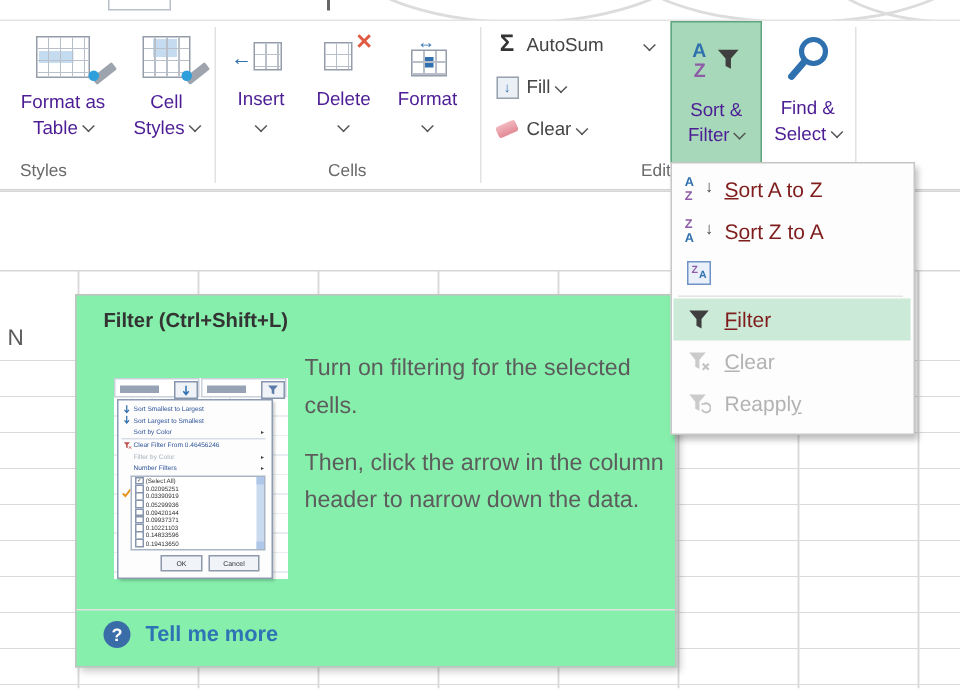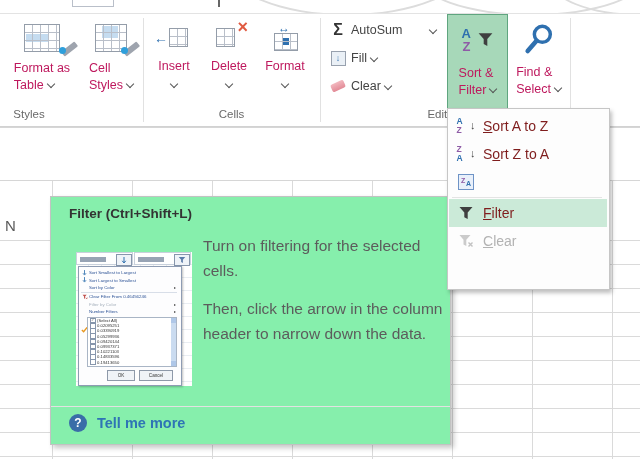--- a/index.html
+++ b/index.html
@@ -18,21 +18,21 @@
   .hline{position:absolute;left:0;width:640px;height:1px;background:#D6D6D6;z-index:0}
   .nhead{position:absolute;left:5px;top:217px;font-size:15px;color:#5A5A5A;z-index:0}
   
   .topline{position:absolute;left:0;top:13px;width:640px;height:1px;background:#E3E3E3;z-index:2}
   .ribbon{position:absolute;left:0;top:14px;width:640px;height:112px;background:#fff;
           border-bottom:1px solid #D2D2D2;z-index:3}
   .vsep{position:absolute;top:4px;height:104px;width:1px;background:#E1E1E1}
   .glabel{position:absolute;top:94px;height:16px;font-size:11.5px;color:#696969;text-align:center}
   .bigbtn{position:absolute;top:2px;height:92px;display:flex;flex-direction:column;align-items:center;cursor:default}
   .iconbox{height:44px;display:flex;align-items:center;justify-content:center;position:relative;width:100%}
-  .blabel{font-size:12.5px;line-height:17px;color:#be185d;text-align:left;white-space:nowrap}
+  .blabel{font-size:12.5px;line-height:17px;color:#4c1d95;text-align:center;white-space:nowrap}
   .chev{display:inline-block;width:5px;height:5px;border-right:1.4px solid #555;
         border-bottom:1.4px solid #555;transform:rotate(45deg);margin-left:4px;vertical-align:2px}
   .smbtn{position:absolute;top:2px;height:92px;display:flex;flex-direction:column;align-items:center}
   .smbtn .iconbox{height:42px}
   .smbtn .chev{margin:6px 0 0 0}
   .rowbtn{position:absolute;height:26px;display:flex;align-items:center;font-size:12.5px;color:#444}
   .rowbtn .ric{width:20px;display:flex;justify-content:center;margin-right:3px}
   .greenbtn{background:#A7D8B9;border:1px solid #5FA57F}
   
   .tbl{position:relative;border:1px solid #949DA9;background:#fff}
@@ -275,20 +275,30 @@
   </div>
   <div class="mi dis" style="top:118px">
     <span class="mic">
       <svg width="16" height="16" viewBox="0 0 16 16">
         <path d="M1.5 2h11L8.3 6.8V13l-2.8-1.5V6.8Z" fill="#CBCBCB"></path>
         <path d="M10.5 9.5l4 4M14.5 9.5l-4 4" stroke="#C2C2C2" stroke-width="1.4"></path>
       </svg>
     </span>
     <span class="mit"><span></span><u>C</u><span>lear</span></span>
   </div>
+  <div class="mi dis" style="top:146px">
+    <span class="mic">
+      <svg width="16" height="16" viewBox="0 0 16 16">
+        <path d="M1.5 2h11L8.3 6.8V13l-2.8-1.5V6.8Z" fill="#CBCBCB"></path>
+        <path d="M10 12a3 3 0 1 0 1-3.5" fill="none" stroke="#C2C2C2" stroke-width="1.3"></path>
+        <path d="M10.2 7.2l1 1.4-1.7.5Z" fill="#C2C2C2"></path>
+      </svg>
+    </span>
+    <span class="mit"><span>Reappl</span><u>y</u><span></span></span>
+  </div>
 </div>
 
 <div class="tip">
   <div class="tip-title">Filter (Ctrl+Shift+L)</div>
 
   <div class="mini">
     <div class="mcell" style="left:0">
       <span class="mbar"></span>
       <span class="mbtn">
         <svg width="6" height="7" viewBox="0 0 6 7">

